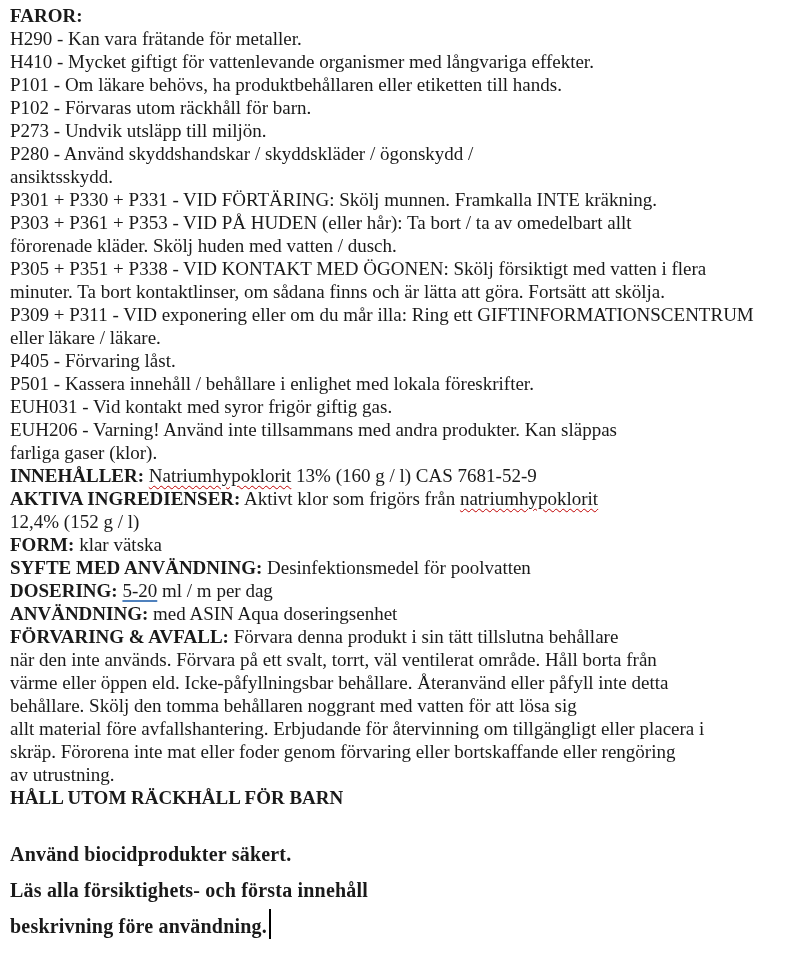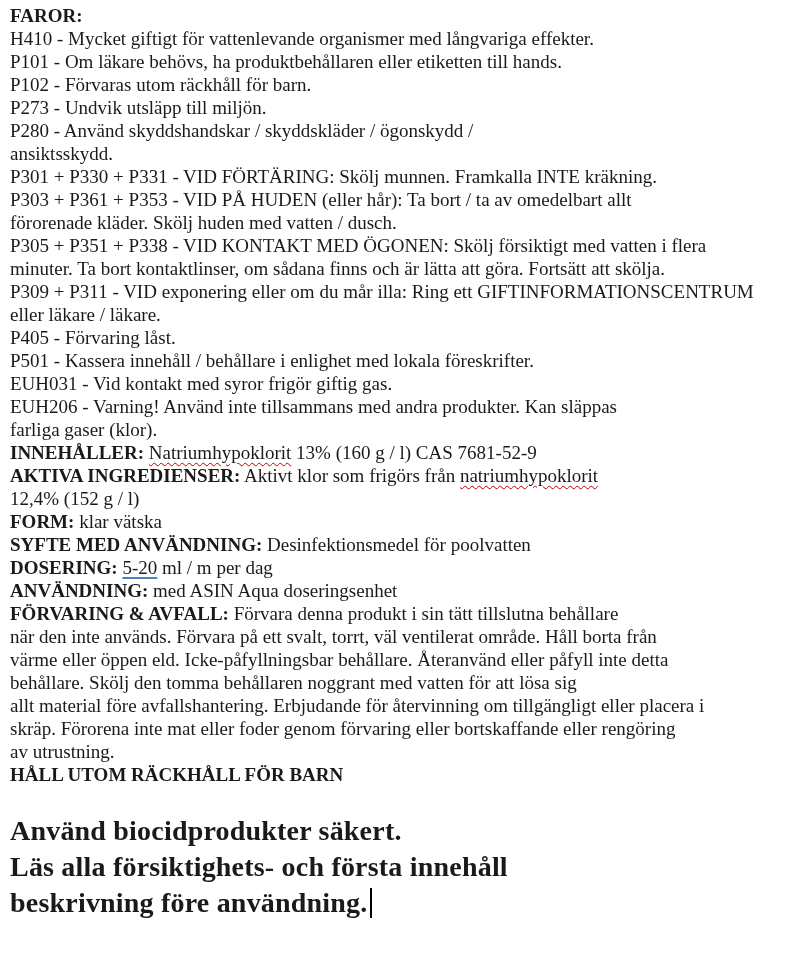--- a/index.html
+++ b/index.html
@@ -38,41 +38,42 @@
     text-decoration-line: underline;
     text-decoration-style: solid;
     text-decoration-color: #4f81bd;
     text-decoration-thickness: 1.5px;
     text-underline-offset: 3px;
   }
   .big-notice {
     margin-top: 27px;
   }
   .big-notice .big-line {
-    font-size: 28px;
+    font-size: 20px;
     line-height: 36px;
     font-weight: bold;
     white-space: pre;
     letter-spacing: 0.2px;
   }
   .caret {
     display: inline-block;
     width: 2px;
     height: 30px;
     background: #000000;
     vertical-align: -6px;
     margin-left: 2px;
   }
 </style>
 </head>
 <body>
 
 <div class="page">
   <div class="body-lines">
       <div class="line"><span class="b">FAROR:</span></div>
+      <div class="line"><span>H290 - Kan vara frätande för metaller.</span></div>
       <div class="line"><span>H410 - Mycket giftigt för vattenlevande organismer med långvariga effekter.</span></div>
       <div class="line"><span>P101 - Om läkare behövs, ha produktbehållaren eller etiketten till hands.</span></div>
       <div class="line"><span>P102 - Förvaras utom räckhåll för barn.</span></div>
       <div class="line"><span>P273 - Undvik utsläpp till miljön.</span></div>
       <div class="line"><span>P280 - Använd skyddshandskar / skyddskläder / ögonskydd /</span></div>
       <div class="line"><span>ansiktsskydd.</span></div>
       <div class="line"><span>P301 + P330 + P331 - VID FÖRTÄRING: Skölj munnen. Framkalla INTE kräkning.</span></div>
       <div class="line"><span>P303 + P361 + P353 - VID PÅ HUDEN (eller hår): Ta bort / ta av omedelbart allt</span></div>
       <div class="line"><span>förorenade kläder. Skölj huden med vatten / dusch.</span></div>
       <div class="line"><span>P305 + P351 + P338 - VID KONTAKT MED ÖGONEN: Skölj försiktigt med vatten i flera</span></div>

